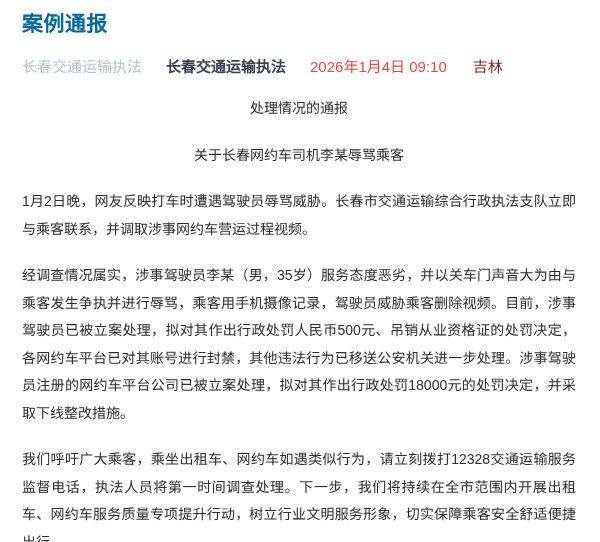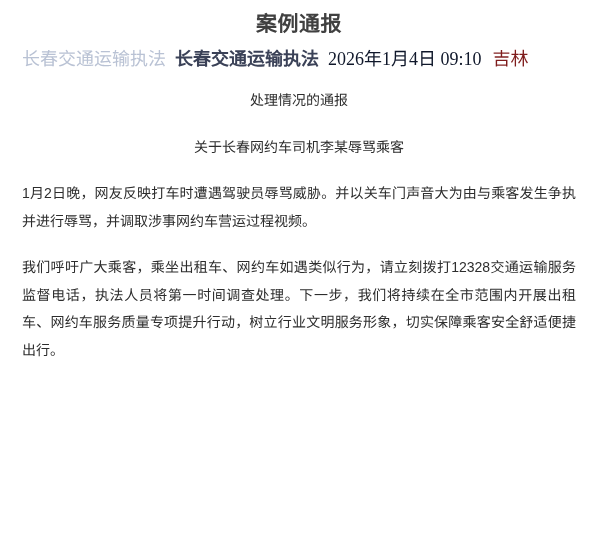--- a/index.html
+++ b/index.html
@@ -13,45 +13,43 @@
   .page {
     width: 600px;
     height: 542px;
     padding: 10px 24px 0 22px;
     background: #ffffff;
   }
   .page-title {
     font-size: 21px;
     line-height: 28px;
     font-weight: 700;
-    color: #404040;
+    color: #0369a1;
     letter-spacing: 0.5px;
-    text-align: center;
   }
   .meta-row {
-    margin-top: 12px;
+    margin-top: 20px;
     display: flex;
     align-items: baseline;
-    gap: 9px;
-    font-size: 18px;
+    gap: 24px;
+    font-size: 15px;
     line-height: 18px;
     white-space: nowrap;
   }
   .channel-tag {
     color: #b9c2d4;
   }
   .author-link {
     color: #3a4157;
     font-weight: 600;
     text-decoration: none;
     cursor: pointer;
   }
   .publish-datetime {
-    color: #0f172a;
-    font-family: Liberation Serif, serif;
+    color: #ef4444;
   }
   .location-label {
     color: #7f1d1d;
     margin-left: 2px;
   }
   .article {
     margin-top: 4px;
     font-size: 14px;
     line-height: 27.5px;
     color: #2d2d2d;
@@ -81,17 +79,18 @@
     <span class="channel-tag">长春交通运输执法</span>
     <span class="author-link">长春交通运输执法</span>
     <span class="publish-datetime">2026年1月4日 09:10</span>
     <span class="location-label">吉林</span>
   </div>
 
   <div class="article">
     <div class="article-title">处理情况的通报</div>
     <div class="article-title">关于长春网约车司机李某辱骂乘客</div>
 
-    <p>1月2日晚，网友反映打车时遭遇驾驶员辱骂威胁。并以关车门声音大为由与乘客发生争执并进行辱骂，并调取涉事网约车营运过程视频。</p>
+    <p>1月2日晚，网友反映打车时遭遇驾驶员辱骂威胁。长春市交通运输综合行政执法支队立即与乘客联系，并调取涉事网约车营运过程视频。</p>
+    <p>经调查情况属实，涉事驾驶员李某（男，35岁）服务态度恶劣，并以关车门声音大为由与乘客发生争执并进行辱骂，乘客用手机摄像记录，驾驶员威胁乘客删除视频。目前，涉事驾驶员已被立案处理，拟对其作出行政处罚人民币500元、吊销从业资格证的处罚决定，各网约车平台已对其账号进行封禁，其他违法行为已移送公安机关进一步处理。涉事驾驶员注册的网约车平台公司已被立案处理，拟对其作出行政处罚18000元的处罚决定，并采取下线整改措施。</p>
     <p>我们呼吁广大乘客，乘坐出租车、网约车如遇类似行为，请立刻拨打12328交通运输服务监督电话，执法人员将第一时间调查处理。下一步，我们将持续在全市范围内开展出租车、网约车服务质量专项提升行动，树立行业文明服务形象，切实保障乘客安全舒适便捷出行。</p>
   </div>
 
 </div>
 
 </body></html>

